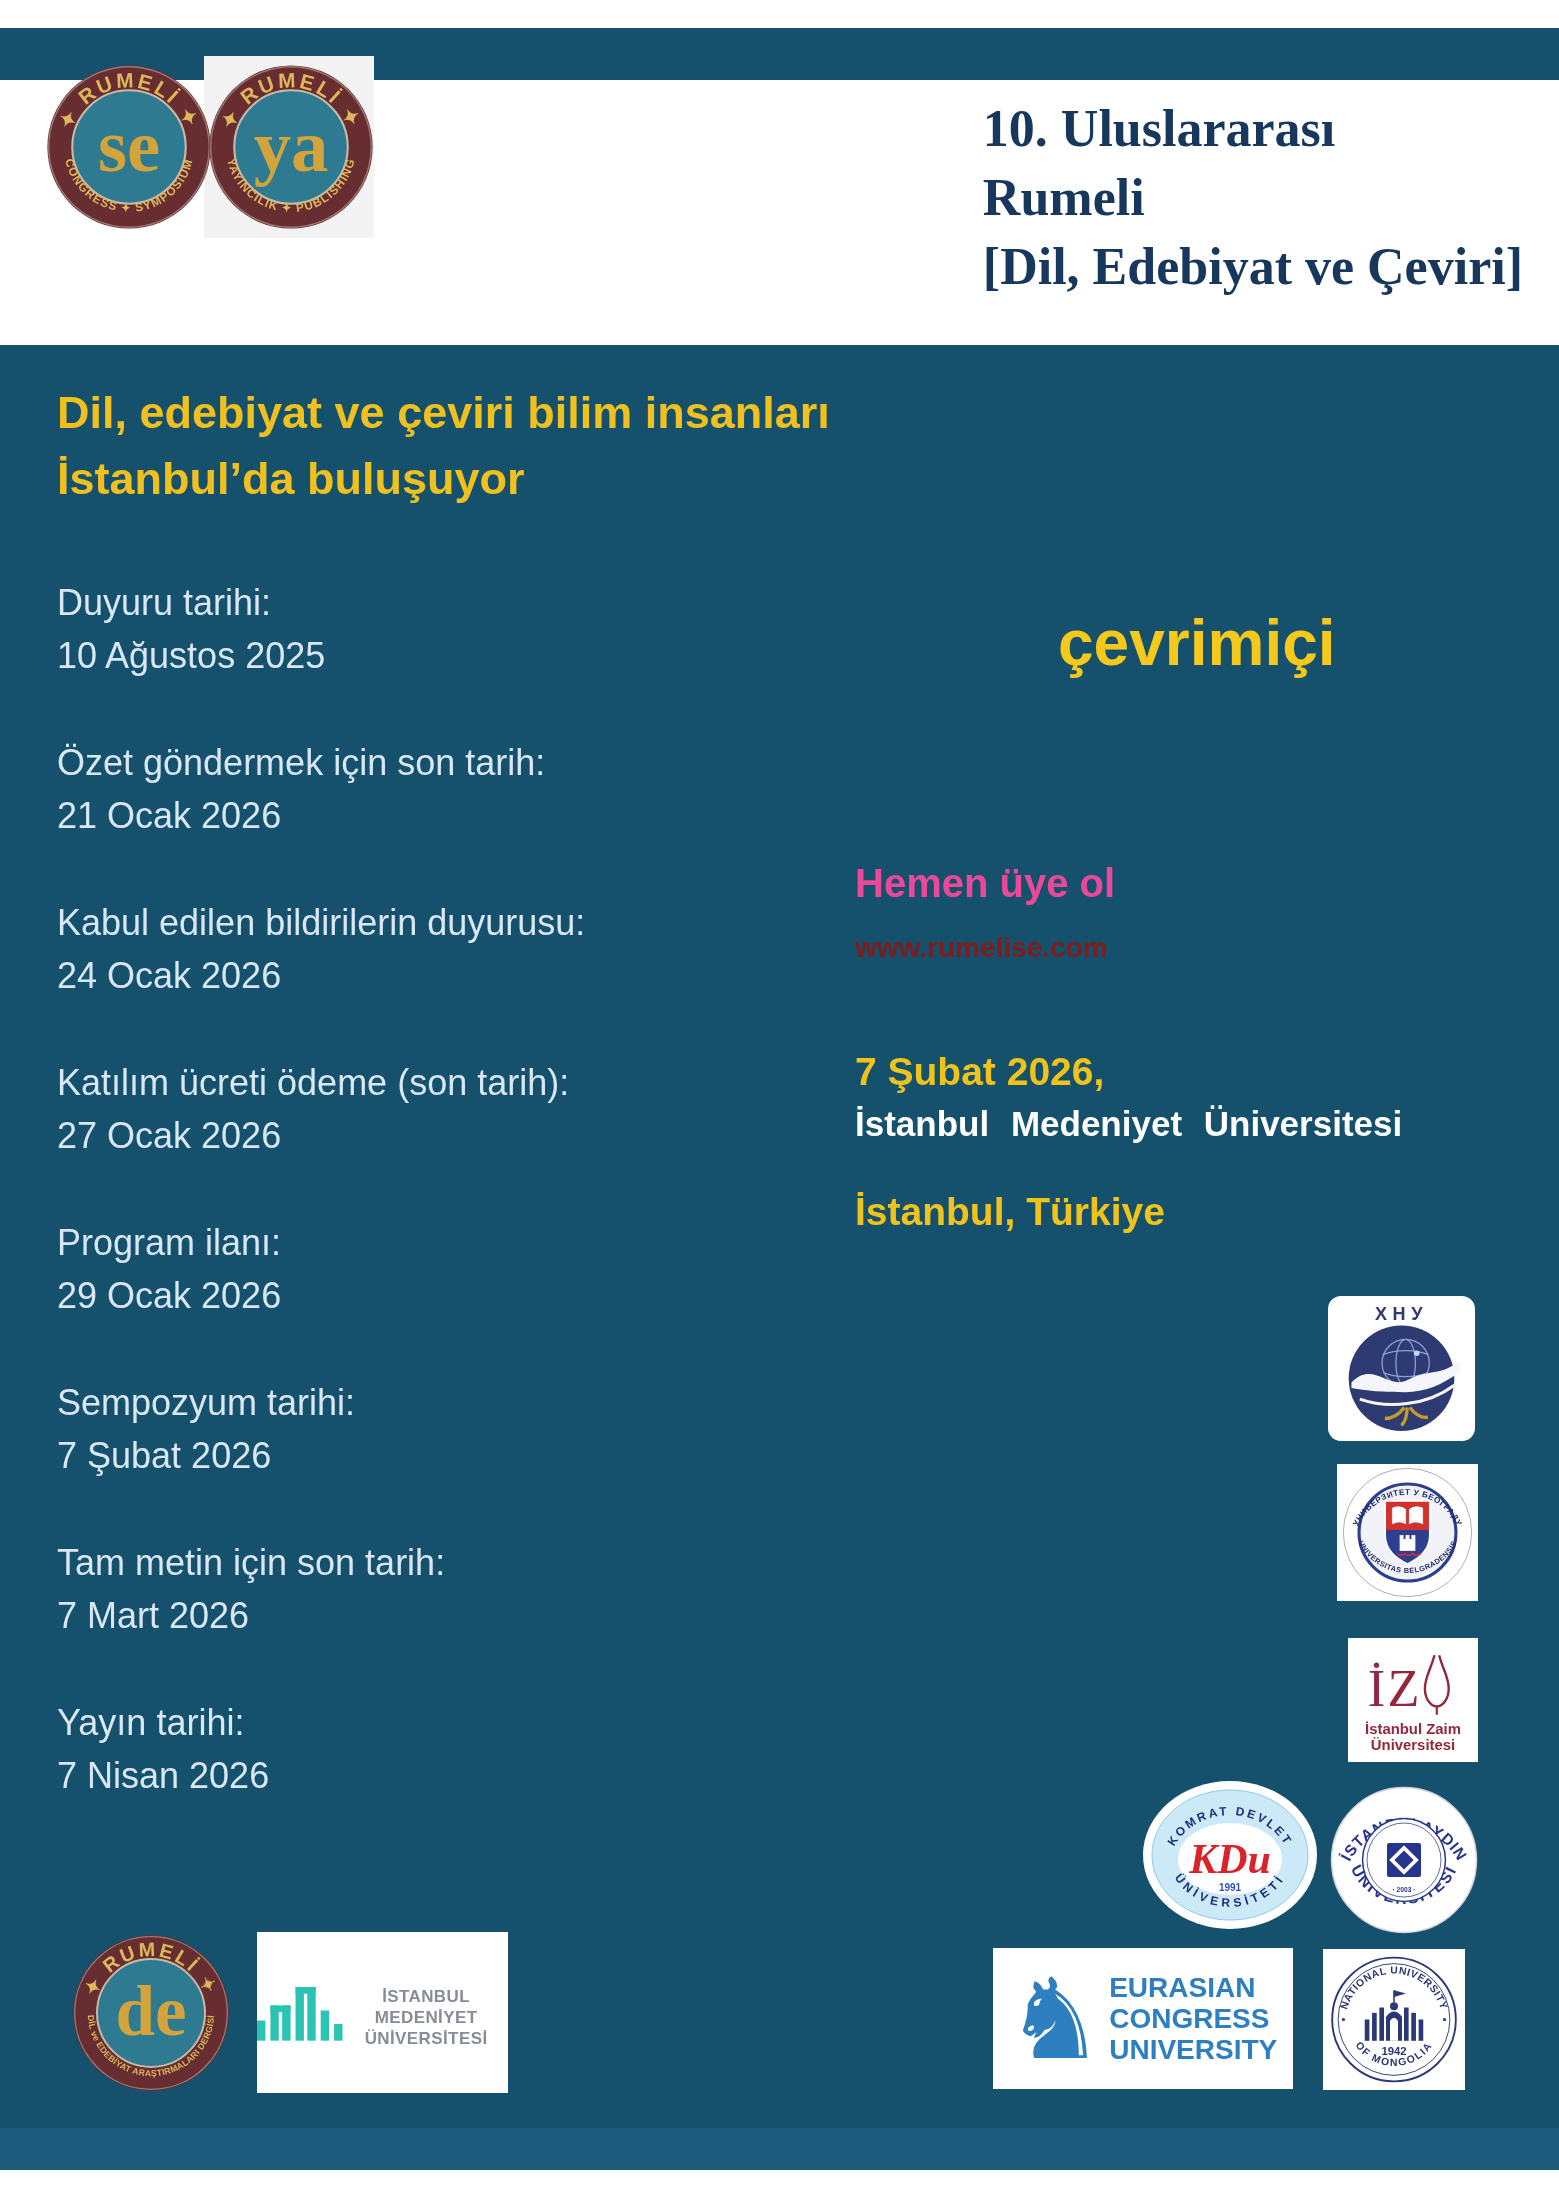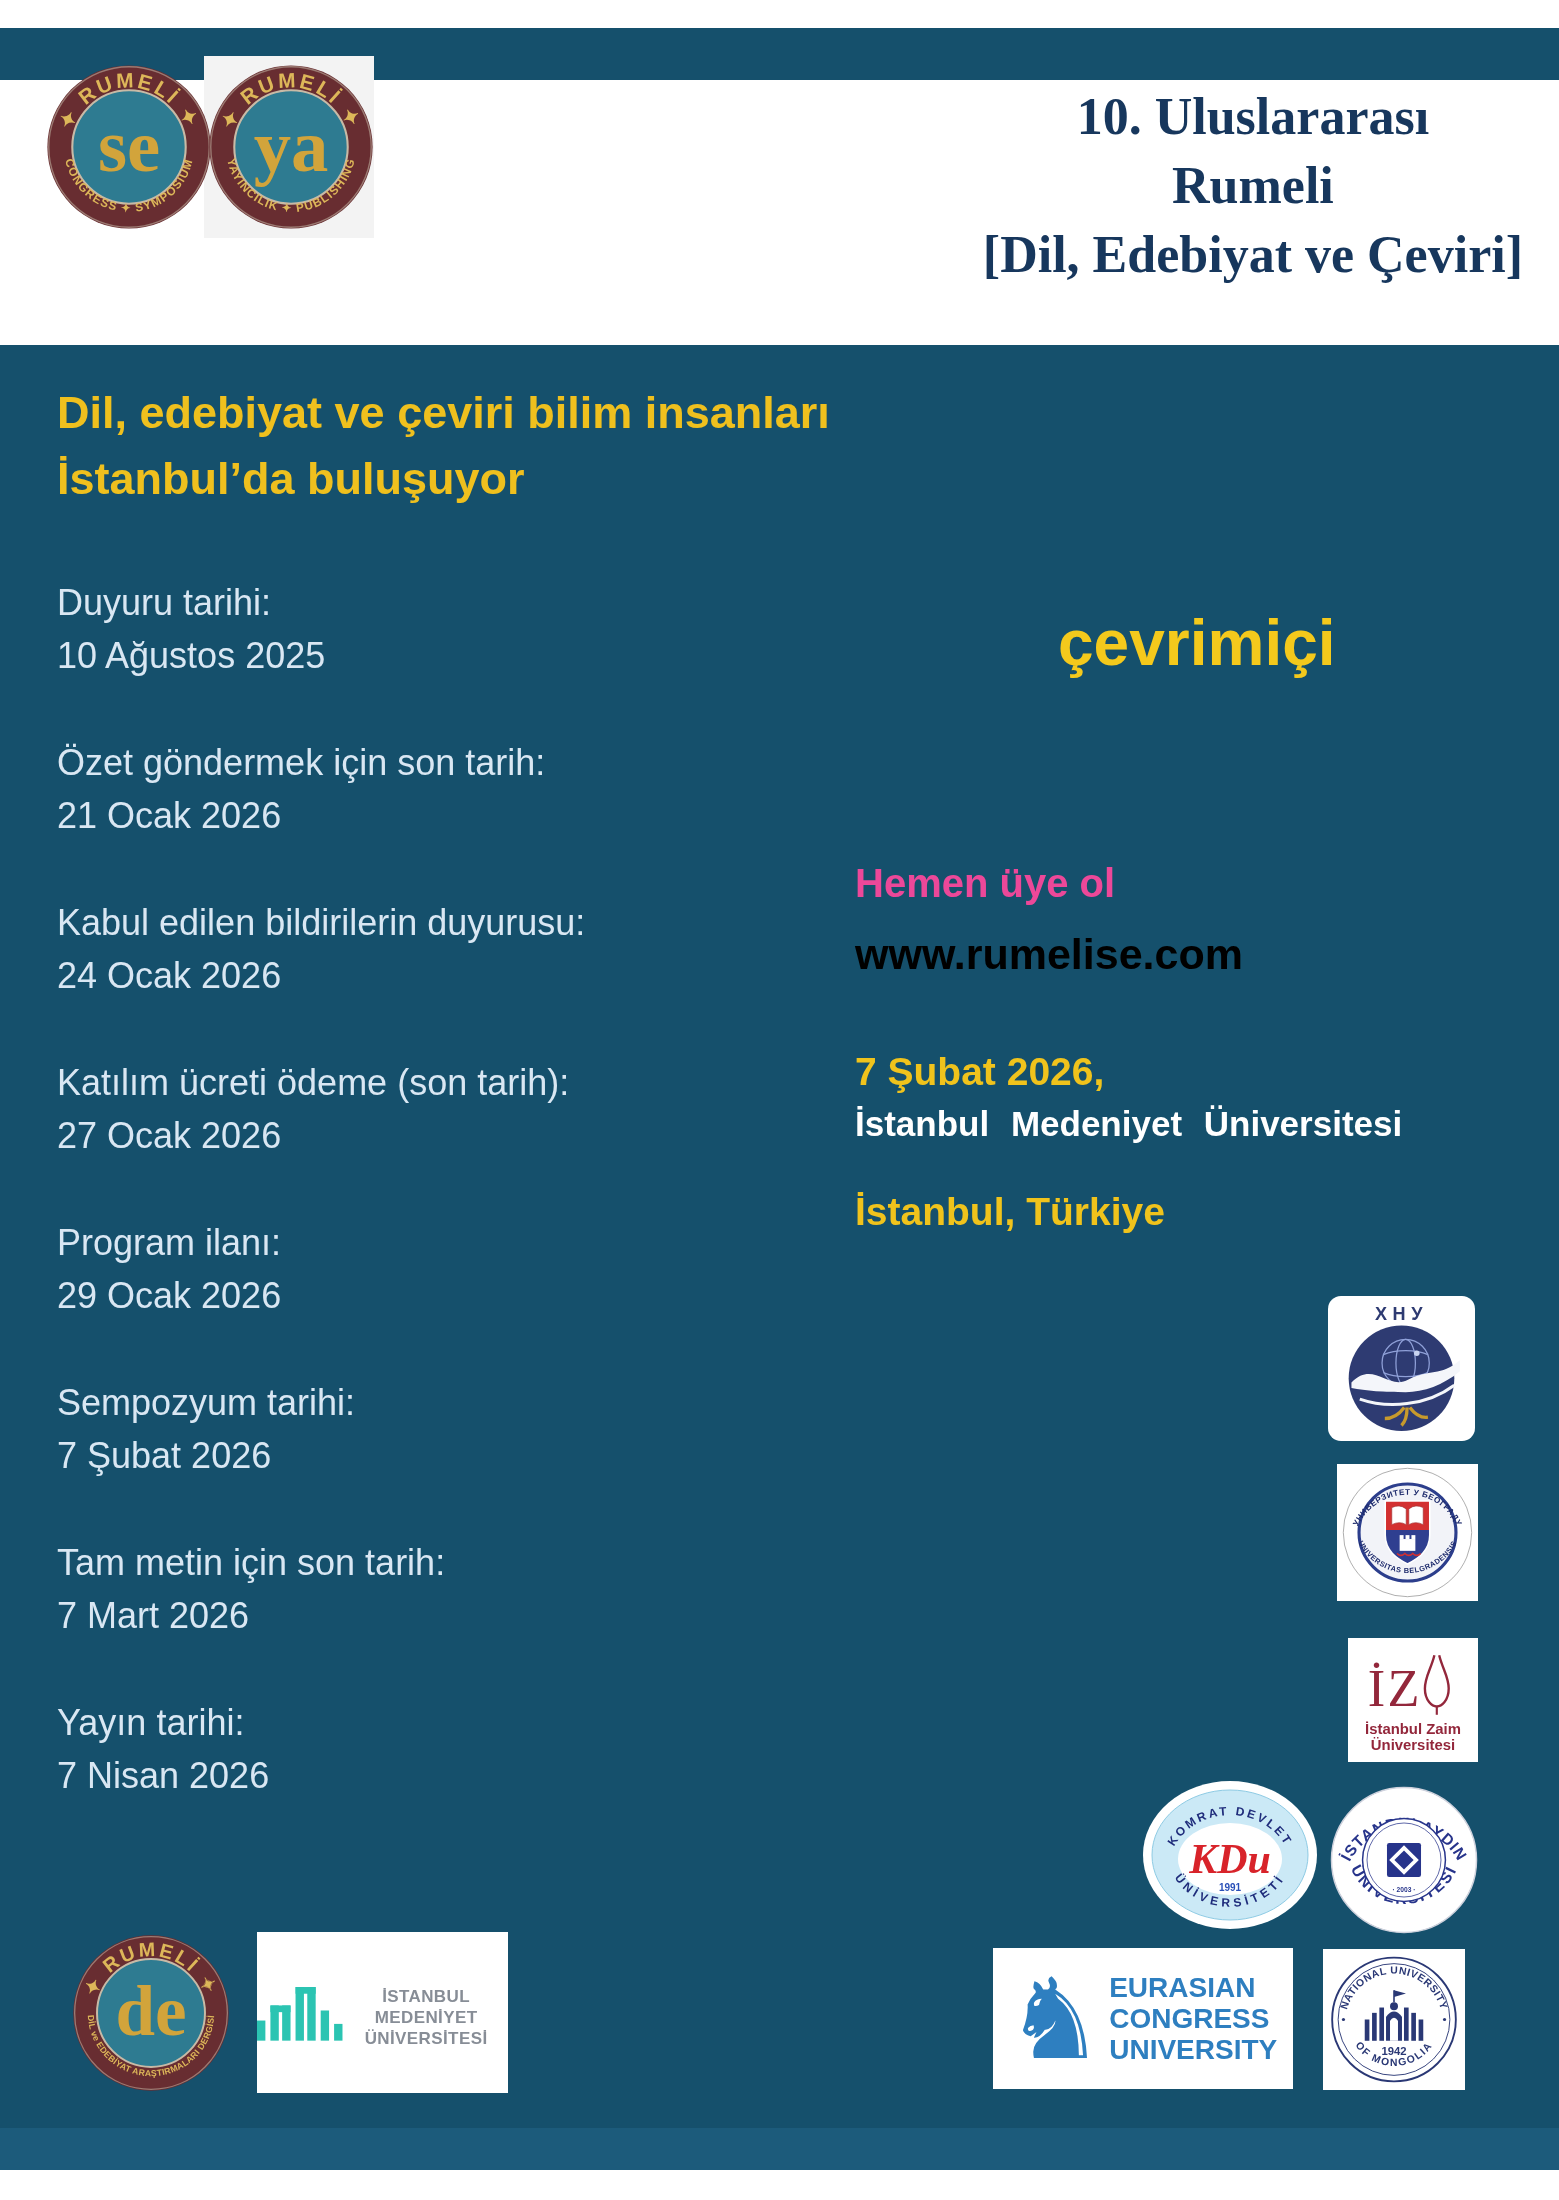--- a/index.html
+++ b/index.html
@@ -8,36 +8,36 @@
   .abs{position:absolute;}
   .topbar{left:0;top:28px;width:1559px;height:52px;background:#15506C;}
   .bodyrect{left:0;top:345px;width:1559px;height:1783px;background:#15506C;}
   .footbar{left:0;top:2128px;width:1559px;height:42px;background:#1C5B7B;}
 
   .ya-square{left:204px;top:56px;width:170px;height:182px;background:#f3f3f3;}
   .logo-se{left:46px;top:64px;width:166px;height:166px;}
   .logo-ya{left:208px;top:64px;width:166px;height:166px;}
   .rde{left:72px;top:1934px;width:158px;height:158px;}
 
-  .title{right:36px;top:82px;text-align:center;color:#17375D;
+  .title{right:36px;top:94px;text-align:left;color:#17375D;
          font-family:"Liberation Serif",serif;font-weight:bold;
          font-size:52px;line-height:69px;}
 
   .headline{left:57px;top:380px;color:#EFC01E;font-weight:bold;
             font-size:45px;line-height:66px;}
 
   .schedule{left:57px;top:576px;}
   .sched-item{margin-bottom:54px;}
   .sched-label,.sched-date{font-size:36px;line-height:53px;color:#D9E7F3;}
 
   .online{left:1058px;top:606px;font-size:64px;font-weight:bold;color:#F4C91C;}
 
   .cta{left:855px;top:860px;}
   .cta-join{font-size:40px;line-height:46px;font-weight:bold;color:#ec4899;}
-  .cta-site{font-size:43px;line-height:50px;font-weight:bold;color:#000000;margin-top:23px;}
+  .cta-site{font-size:28px;line-height:50px;font-weight:bold;color:#7f1d1d;margin-top:17px;}
 
   .event{left:855px;top:1046px;}
   .event-date{font-size:39px;line-height:52px;font-weight:bold;color:#F0C31C;}
   .event-venue{font-size:35px;line-height:52px;font-weight:bold;color:#ffffff;word-spacing:12px;}
   .event-city{font-size:39px;line-height:52px;font-weight:bold;color:#F0C31C;margin-top:36px;}
 
   .whitebox{background:#ffffff;display:flex;align-items:center;justify-content:center;}
   .xhu-box{left:1328px;top:1296px;width:147px;height:145px;border-radius:13px;}
   .bel-box{left:1337px;top:1464px;width:141px;height:137px;}
   .izu-box{left:1348px;top:1638px;width:130px;height:124px;}

